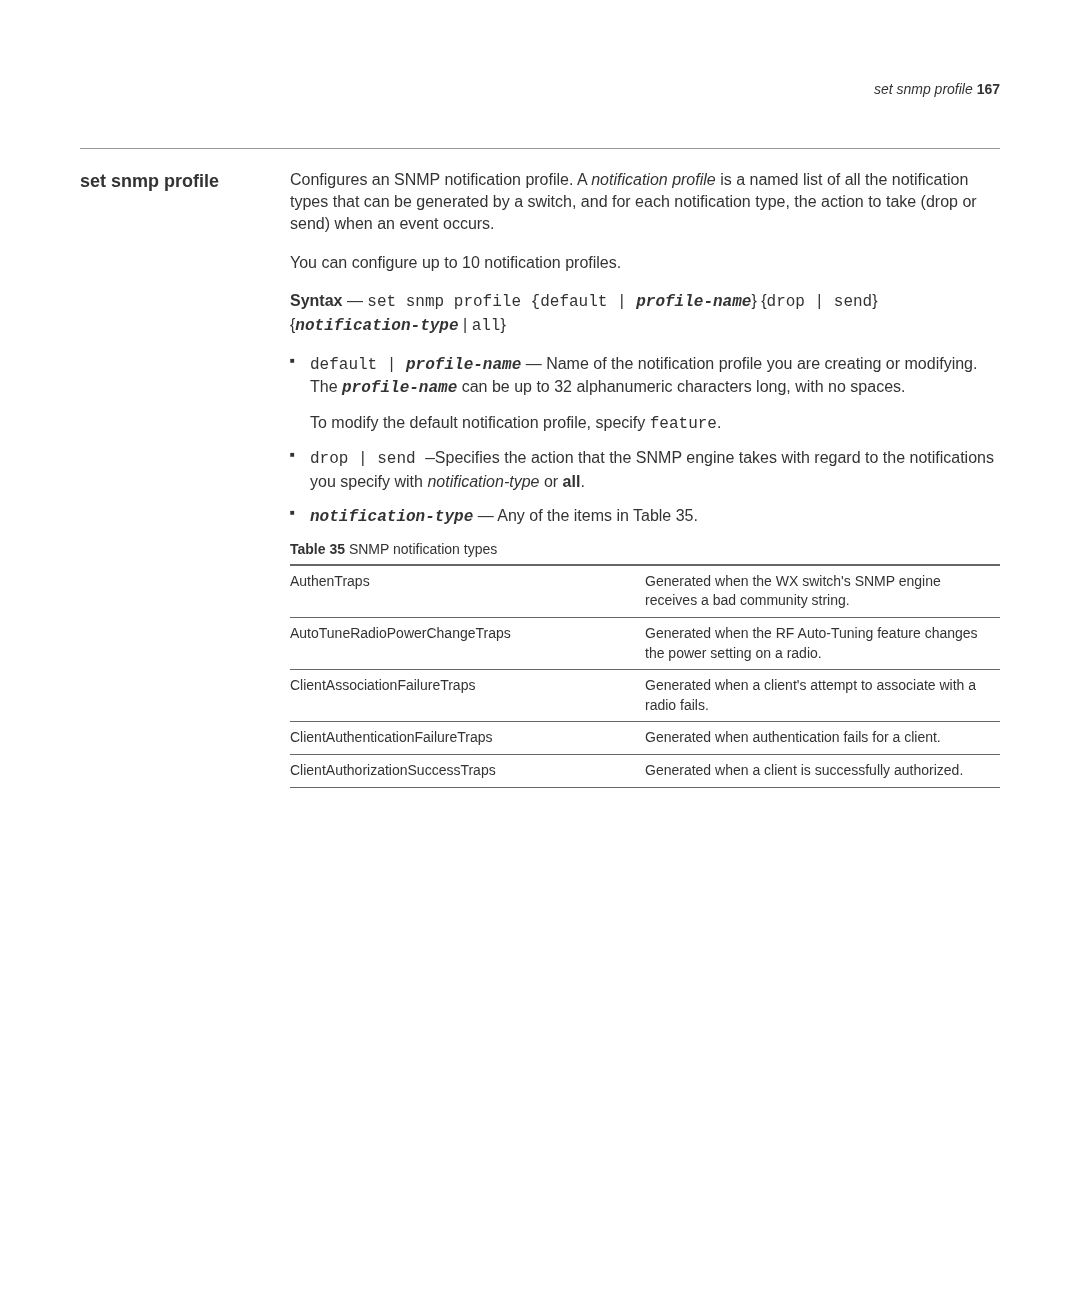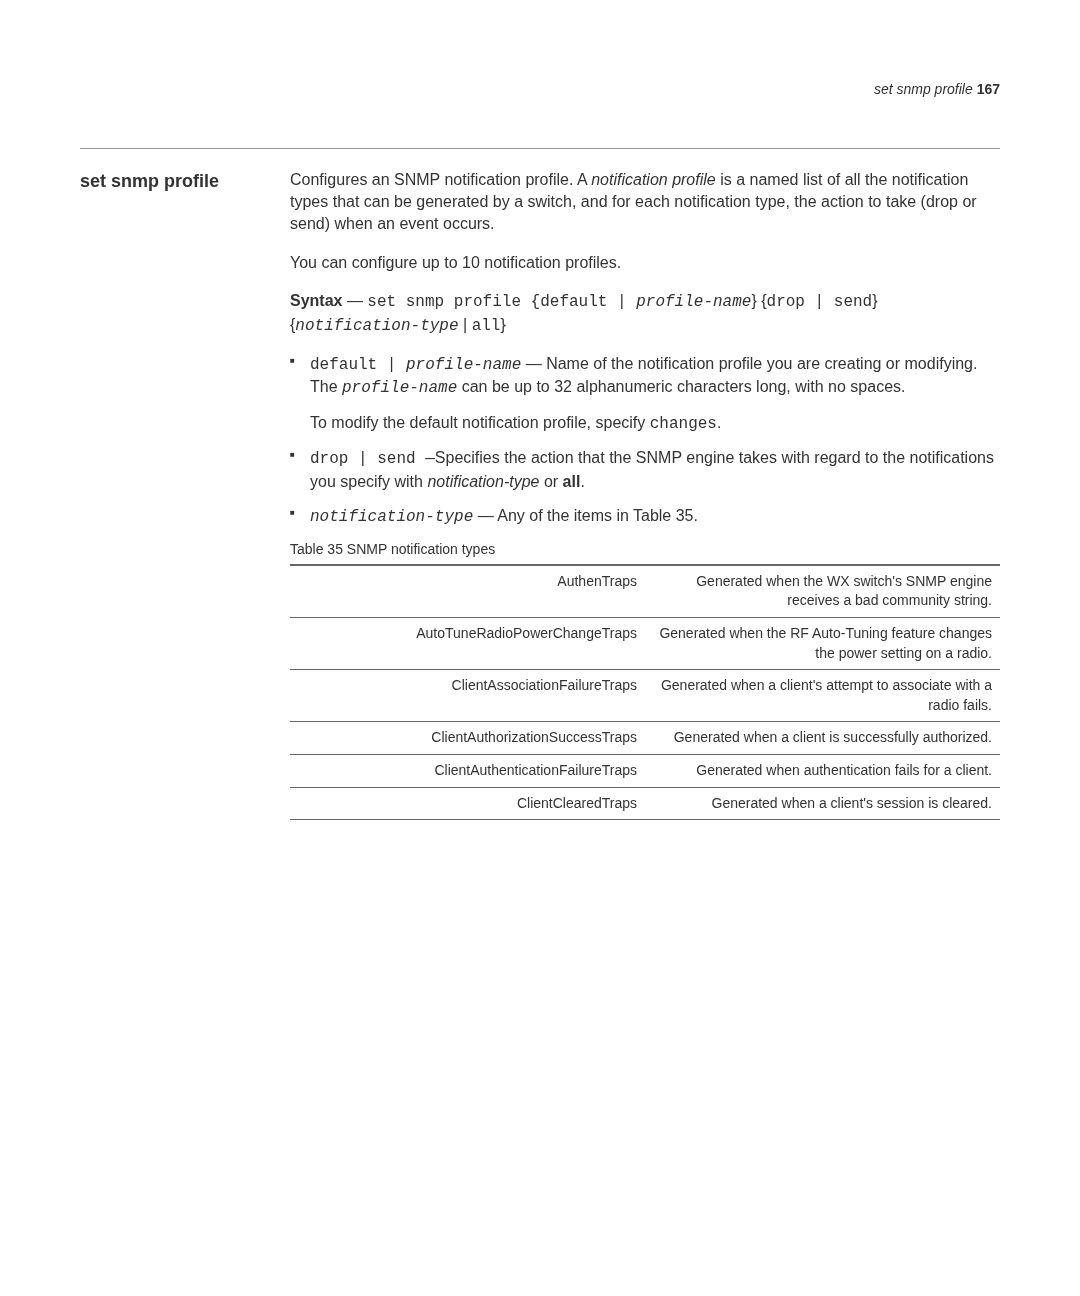--- a/index.html
+++ b/index.html
@@ -45,21 +45,21 @@
   .right-col p {
     margin: 0 0 16px 0;
   }
   .mono {
     font-family: "Courier New", Courier, monospace;
     font-weight: normal;
   }
   .mono-ital {
     font-family: "Courier New", Courier, monospace;
     font-style: italic;
-    font-weight: normal;
+    font-weight: bold;
   }
   .ital { font-style: italic; }
   .bold { font-weight: bold; }
   ul.bullets {
     list-style: none;
     padding: 0;
     margin: 16px 0 12px 0;
   }
   ul.bullets li {
     position: relative;
@@ -74,34 +74,33 @@
     font-size: 8px;
     color: #333;
   }
   .sub-block {
     margin-top: 12px;
   }
   .tbl-title {
     font-size: 14px;
     margin: 8px 0 4px 0;
   }
-  .tbl-title .bold { font-weight: normal; }
+  .tbl-title .bold { font-weight: bold; }
   table.notif {
     width: 100%;
     border-collapse: collapse;
     font-size: 14px;
   }
   table.notif tr:first-child td {
     border-top: 2px solid #666;
   }
   table.notif td {
     padding: 6px 8px 6px 0;
     border-bottom: 1px solid #666;
     vertical-align: top;
-    text-align: right;
   }
   table.notif tr td:first-child {
     width: 50%;
   }
 </style>
 </head>
 <body>
 
 <div class="header-line">
   <span>set snmp profile</span>
@@ -121,21 +120,21 @@
     <p>You can configure up to 10 notification profiles.</p>
 
     <p>
       <span class="bold">Syntax</span><span> — </span><span class="mono">set snmp profile {default | </span><span class="mono-ital">profile-name</span><span>} {</span><span class="mono">drop | send</span><span>} {</span><span class="mono-ital">notification-type</span><span> | </span><span class="mono">all</span><span>}</span>
     </p>
 
     <ul class="bullets">
       <li>
         <span class="mono">default | </span><span class="mono-ital">profile-name</span><span> — Name of the notification profile you are creating or modifying. The </span><span class="mono-ital">profile-name</span><span> can be up to 32 alphanumeric characters long, with no spaces.</span>
         <div class="sub-block">
-          <span>To modify the default notification profile, specify </span><span class="mono">changes</span><span>.</span>
+          <span>To modify the default notification profile, specify </span><span class="mono">feature</span><span>.</span>
         </div>
       </li>
       <li>
         <span class="mono">drop | send —</span><span>Specifies the action that the SNMP engine takes with regard to the notifications you specify with </span><span class="ital">notification-type</span><span> or </span><span class="bold">all</span><span>.</span>
       </li>
       <li>
         <span class="mono-ital">notification-type</span><span> — Any of the items in Table 35.</span>
       </li>
     </ul>
 
@@ -151,28 +150,24 @@
       </tr>
       <tr>
         <td>AutoTuneRadioPowerChangeTraps</td>
         <td>Generated when the RF Auto-Tuning feature changes the power setting on a radio.</td>
       </tr>
       <tr>
         <td>ClientAssociationFailureTraps</td>
         <td>Generated when a client's attempt to associate with a radio fails.</td>
       </tr>
       <tr>
-        <td>ClientAuthorizationSuccessTraps</td>
-        <td>Generated when a client is successfully authorized.</td>
-      </tr>
-      <tr>
         <td>ClientAuthenticationFailureTraps</td>
         <td>Generated when authentication fails for a client.</td>
       </tr>
       <tr>
-        <td>ClientClearedTraps</td>
-        <td>Generated when a client's session is cleared.</td>
+        <td>ClientAuthorizationSuccessTraps</td>
+        <td>Generated when a client is successfully authorized.</td>
       </tr>
     </tbody>
       </table>
 
   </div>
 </div>
 
 </body></html>

